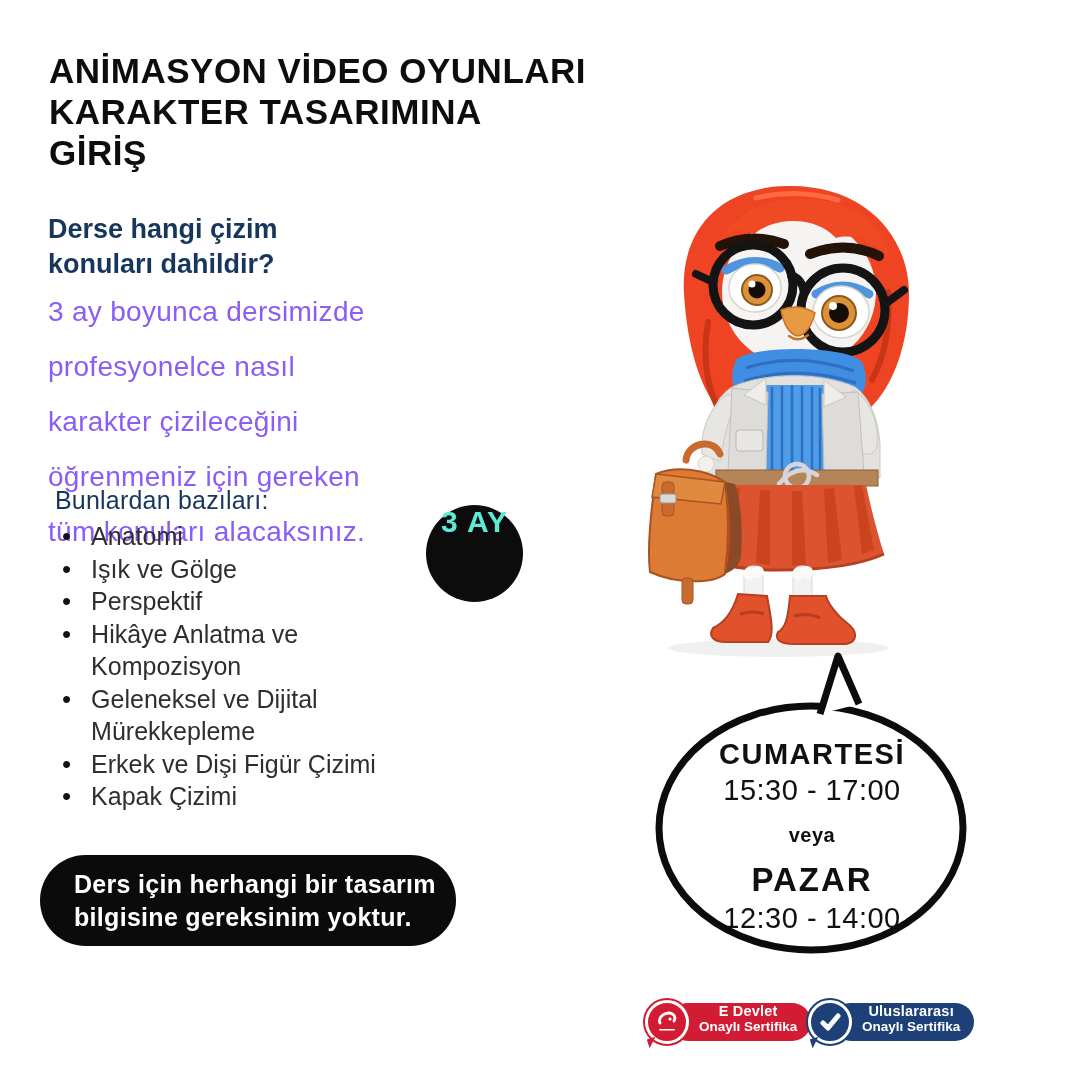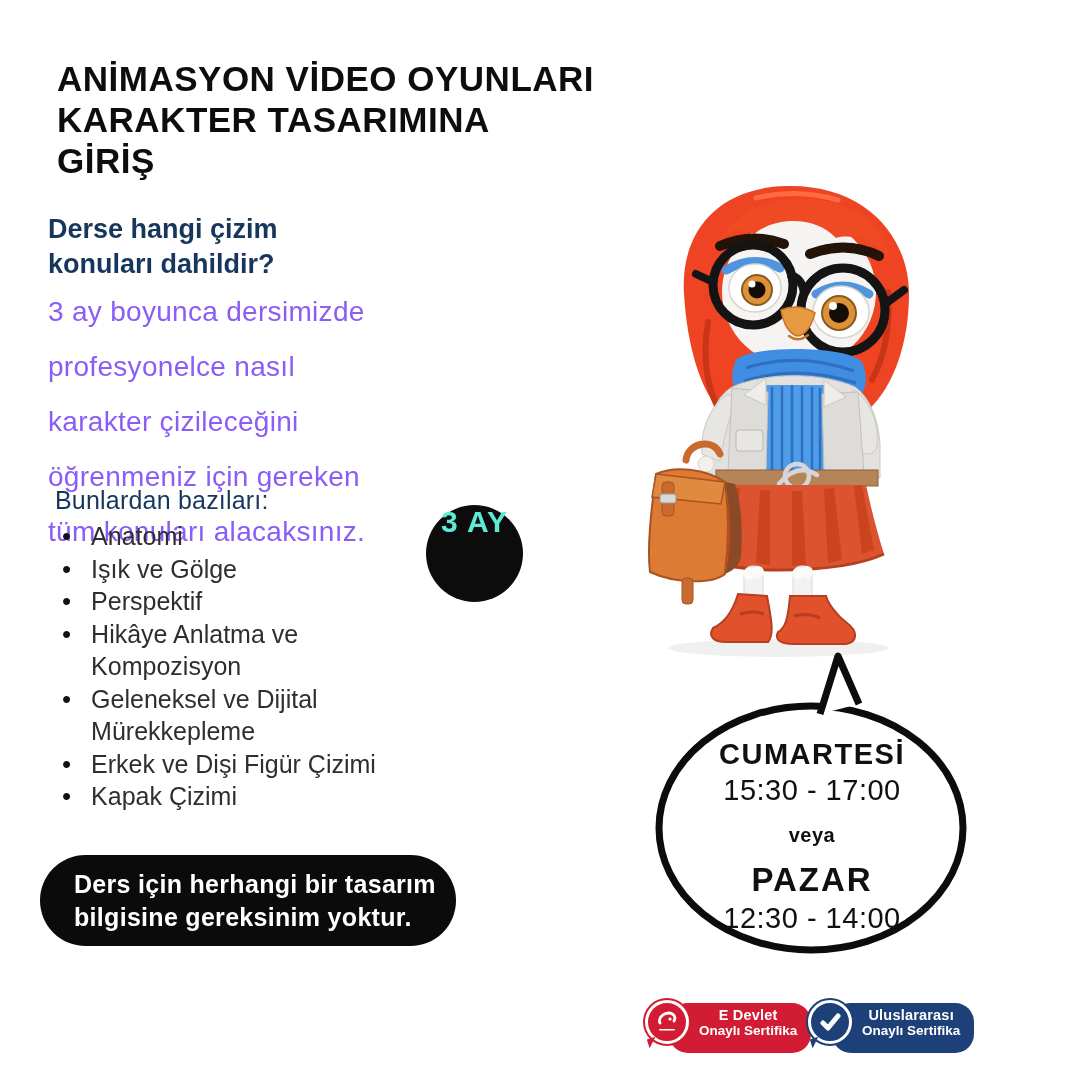--- a/index.html
+++ b/index.html
@@ -5,21 +5,21 @@
   html,body{margin:0;padding:0;background:#ffffff;}
   #canvas{
     position:relative;width:1080px;height:1080px;margin:0 auto;
     background:#ffffff;overflow:hidden;
     font-family:"Liberation Sans",sans-serif;color:#2e2e2e;
   }
   .abs{position:absolute;}
 
   
   #main-title{
-    left:45px;top:46px;width:600px;margin:12px;
+    left:45px;top:46px;width:600px;margin:4px;
     font-size:35px;line-height:41px;font-weight:800;letter-spacing:.5px;
     color:#0d0d0d;white-space:pre-line;
   }
 
   
   #book-badge{left:503px;top:136px;width:114px;height:100px;}
   #book-badge svg{position:absolute;left:0;top:0;}
   #book-badge .book-text{
     position:absolute;left:8px;top:26px;width:98px;
     text-align:center;color:#ffffff;font-weight:800;
@@ -86,22 +86,22 @@
     color:#ffffff;font-size:25px;line-height:33px;font-weight:700;
     letter-spacing:.3px;white-space:pre-line;
   }
 
   
   .cert-badge{position:absolute;height:50px;}
   #cert-red{left:645px;top:998px;}
   #cert-blue{left:808px;top:998px;}
   .cert-pill{
     margin-left:24px;margin-top:5px;height:38px;border-radius:19px;
-    display:flex;flex-direction:column;justify-content:center;
-    padding:0 14px 12px 30px;color:#fff;text-align:center;
+    display:flex;flex-direction:column;
+    padding:0 14px 0 30px;color:#fff;text-align:center;
   }
   #cert-red .cert-pill{background:#d21c34;}
   #cert-blue .cert-pill{background:#1c4077;}
   .cert-line1{font-size:14.5px;font-weight:800;line-height:16px;letter-spacing:.2px;}
   .cert-line2{font-size:13.5px;font-weight:700;line-height:15px;}
   .cert-circle{
     position:absolute;left:0;top:2px;width:38px;height:38px;border-radius:50%;
     border:3px solid #ffffff;display:flex;align-items:center;justify-content:center;
   }
   #cert-red .cert-circle{background:#d21c34;box-shadow:0 0 0 2px #d21c34;}

